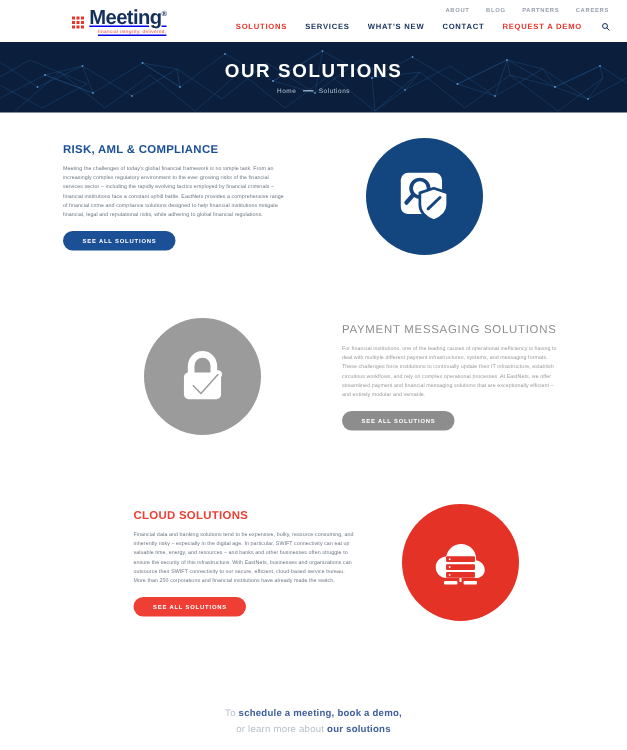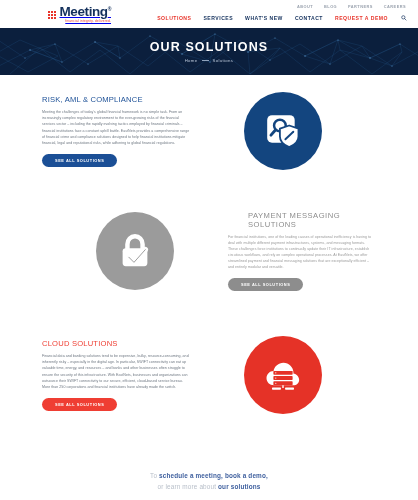--- a/index.html
+++ b/index.html
@@ -131,30 +131,30 @@
   .section {
     display: flex;
     align-items: center;
     padding: 0 42px;
   }
   .s-text { width: 148px; flex: none; }
   .s-art { flex: 1; display: flex; align-items: center; justify-content: center; }
 
   .sec1 { height: 112px; }
   .sec2 { height: 128px; }
-  .sec3 { height: 120px; }
+  .sec3 { height: 120px; margin-left: 47px; }
 
   .s-title {
     font-size: 7.6px;
-    font-weight: normal;
+    font-weight: bold;
     letter-spacing: 0.2px;
     margin-bottom: 5px;
   }
   .s-title.blue { color: #1b4f96; }
-  .s-title.gray { color: #8d8d8d; font-weight: normal; letter-spacing: 0.5px; margin-left: 20px; }
+  .s-title.gray { color: #8d8d8d; font-weight: normal; letter-spacing: 0.5px; }
   .s-title.red   { color: #ef3e33; }
 
   .s-body {
     font-size: 3.55px;
     line-height: 1.72;
     color: #6d7681;
     letter-spacing: 0.04px;
     text-align: left;
   }
   .s-body.grayish { color: #9a9a9a; }

